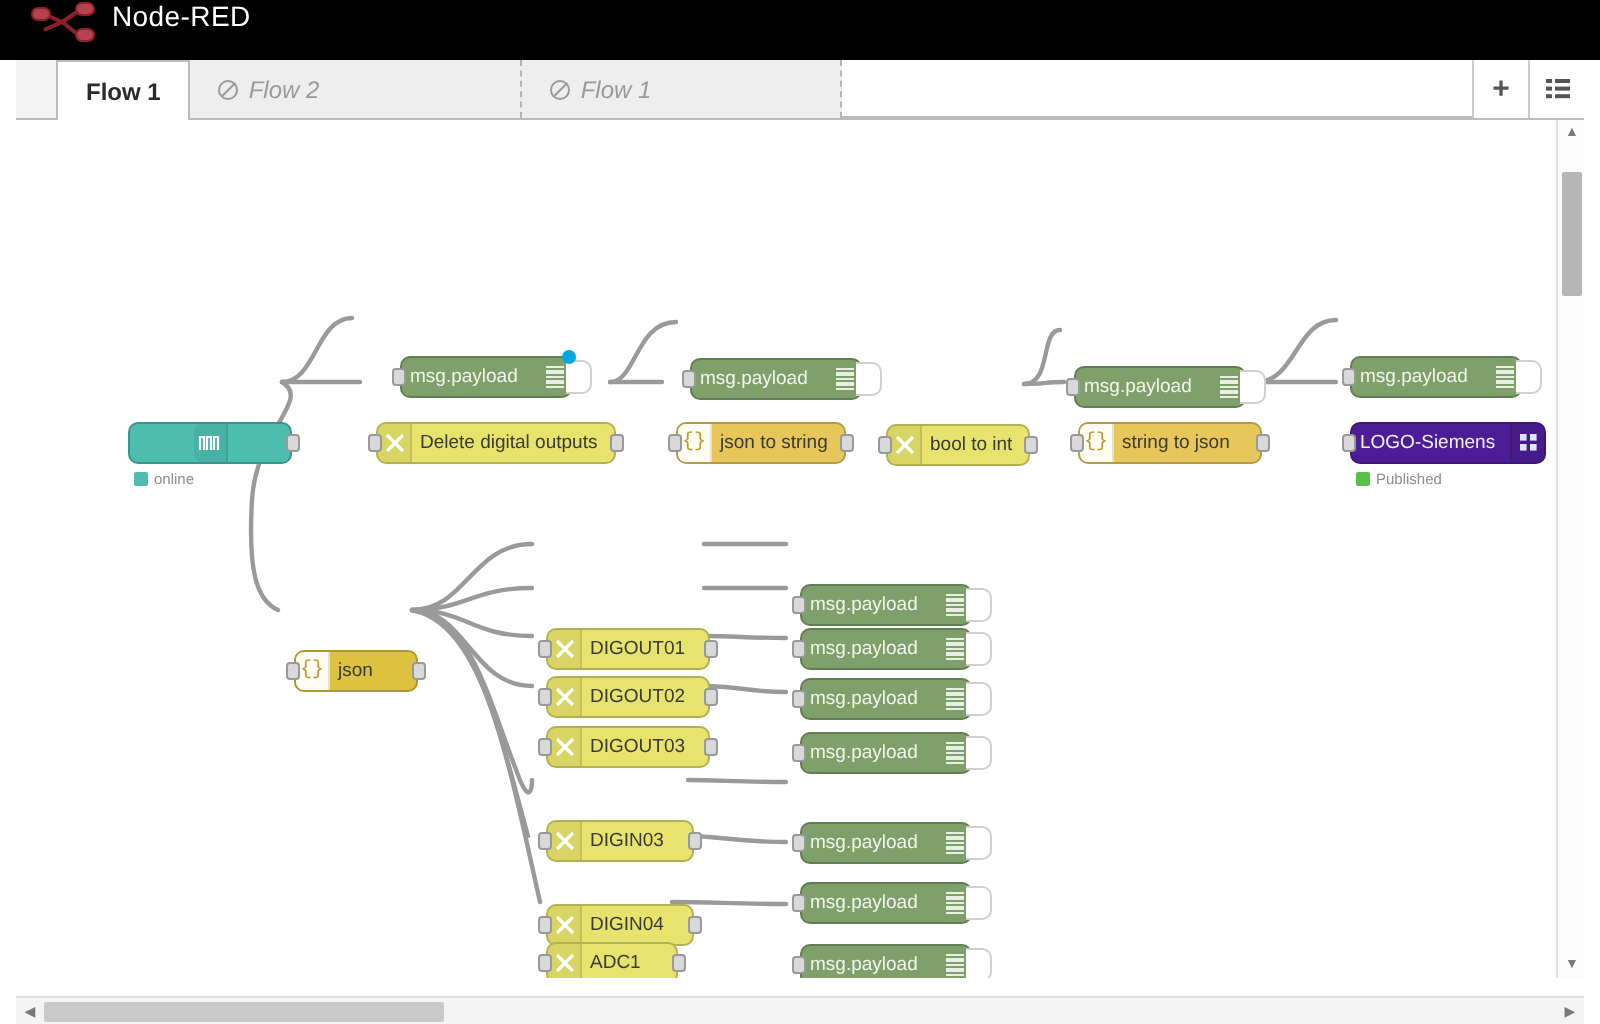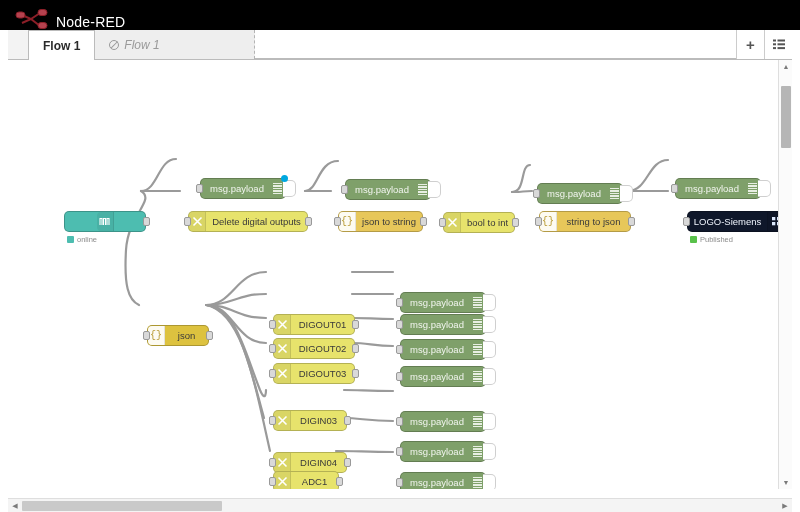--- a/index.html
+++ b/index.html
@@ -8,21 +8,21 @@
     overflow: hidden;
     background: #ffffff;
     font-family: "Liberation Sans", sans-serif;
   }
 
   
   #titlebar {
     position: absolute; left: 0; top: 0;
     width: 800px; height: 30px;
     background: #000000;
-    display: flex; align-items: flex-end;
+    display: flex; align-items: flex-start;
   }
   #nr-logo { width: 36px; height: 22px; margin-left: 14px; flex: none; }
   #app-title {
     color: #ffffff; font-size: 14px; margin-left: 6px;
     letter-spacing: .2px;
   }
 
   
   #workspace {
     position: absolute; left: 8px; top: 30px;
@@ -97,21 +97,21 @@
     height: 21px;
     border-radius: 5px;
     border: 1px solid rgba(0,0,0,0.22);
     display: flex; align-items: center;
     font-size: 9.5px;
     color: #3a3a3a;
     overflow: visible;
   }
   .node .label {
     flex: 1;
-    text-align: center;
+    text-align: left;
     padding: 0 4px;
     white-space: nowrap;
     overflow: hidden;
   }
   .node.italic .label { }
 
   .node-icon {
     width: 17px; height: 100%;
     flex: none;
     border-right: 1px solid rgba(0,0,0,0.10);
@@ -136,21 +136,21 @@
   }
   .port.out { right: -5px; }
   .port.in  { left: -5px; }
 
   
   .c-teal    { background: #4dbdb0; flex-direction: column; }
   .c-yellow  { background: #e7e36c; }
   .c-gold    { background: #e7c75a; }
   .c-olive   { background: #ddc23f; }
   .c-green   { background: #7fa06a; color: #f2f5ef; }
-  .c-blue    { background: #0f172a; color: #eef3fc; margin-left: 12px; }
+  .c-blue    { background: #4c1d95; color: #eef3fc; }
 
   
   .dbg-tail {
     position: absolute; right: -11px; top: 1px;
     width: 13px; height: 17px;
     border: 1.5px solid #cfcfcf;
     border-left: none;
     border-radius: 0 5px 5px 0;
     background: #ffffff;
   }
@@ -228,20 +228,24 @@
 
 <div id="workspace">
 
   <div id="tabbar">
     <div class="tab-lead"></div>
 
     <div class="tab active">
       <span>Flow 1</span>
     </div>
 
+    <div class="tab" style="width:166px">
+      <span class="tab-disabled-icon"></span>
+      <span>Flow 2</span>
+    </div>
 
     <div class="tab" style="width:160px">
       <span class="tab-disabled-icon"></span>
       <span>Flow 1</span>
     </div>
 
 
     <div id="tabfill"></div>
 
     <div class="tabbtn">
@@ -422,21 +426,21 @@
         <span class="sq" style="background:#59c14a"></span>
         <span>Published</span>
       </span>
     </div>
 
     <div class="node c-olive" style="left:139px; top:265px; width:62px;">
       <span class="port in"></span>
       <span class="node-icon" style="background:#fdfbf2">
         <span style="font-size:10px;color:#b89a34;font-family:'Liberation Mono',monospace;">{}</span>
       </span>
-      <span class="label" style="text-align:center">json</span>
+      <span class="label" style="text-align:left">json</span>
       <span class="port out"></span>
     </div>
 
 
     <div class="node c-yellow italic" style="left:265px; top:254px; width:82px;">
       <span class="port in"></span>
       <span class="node-icon">
         <svg width="11" height="11" viewBox="0 0 11 11">
             <path d="M1.5 1.5 L9.5 9.5 M9.5 1.5 L1.5 9.5" stroke="#fff" stroke-width="1.6" fill="none"></path>
           </svg>

